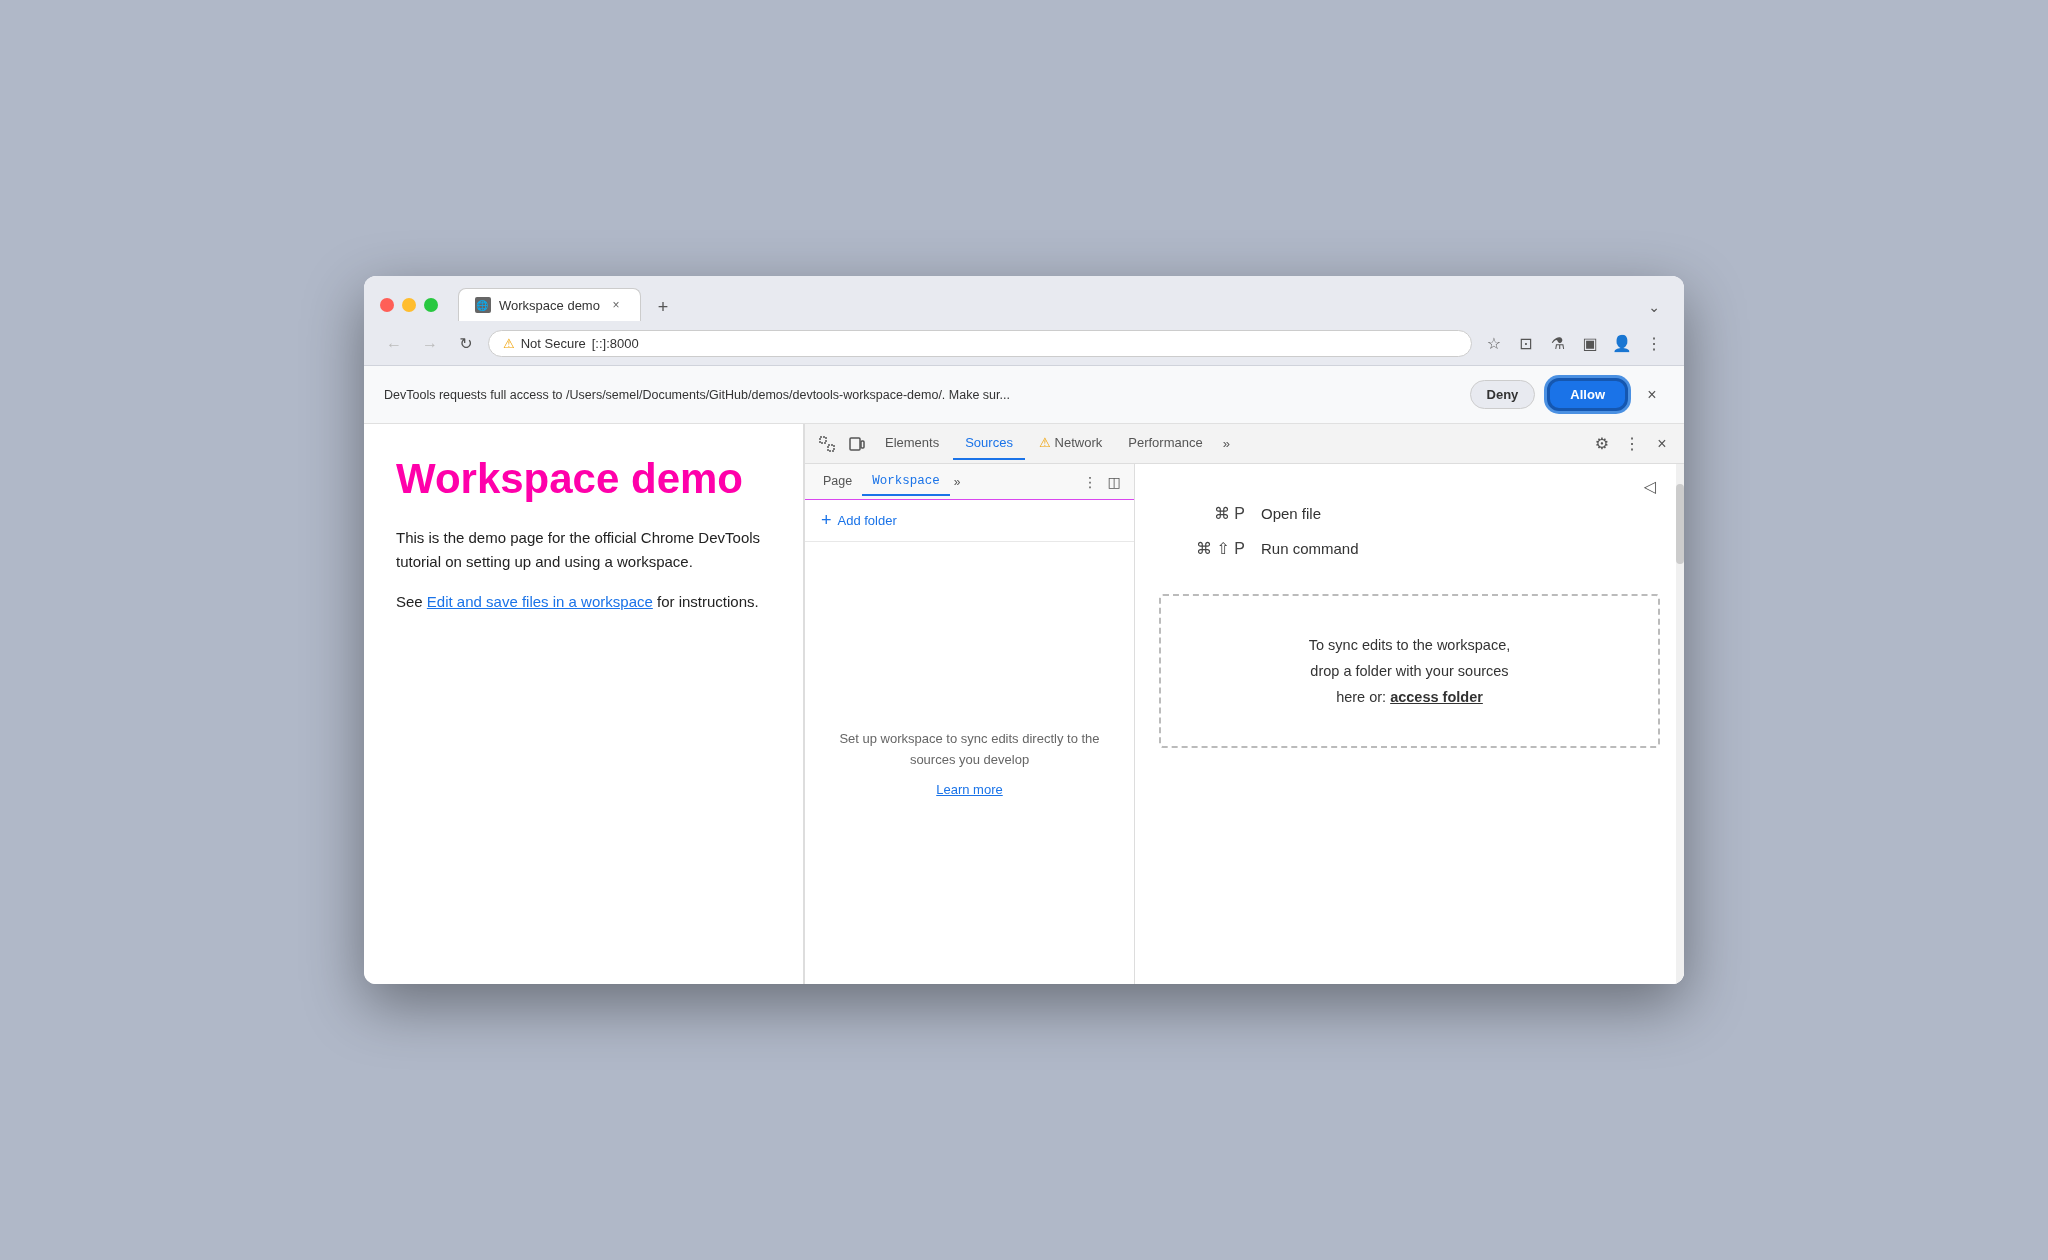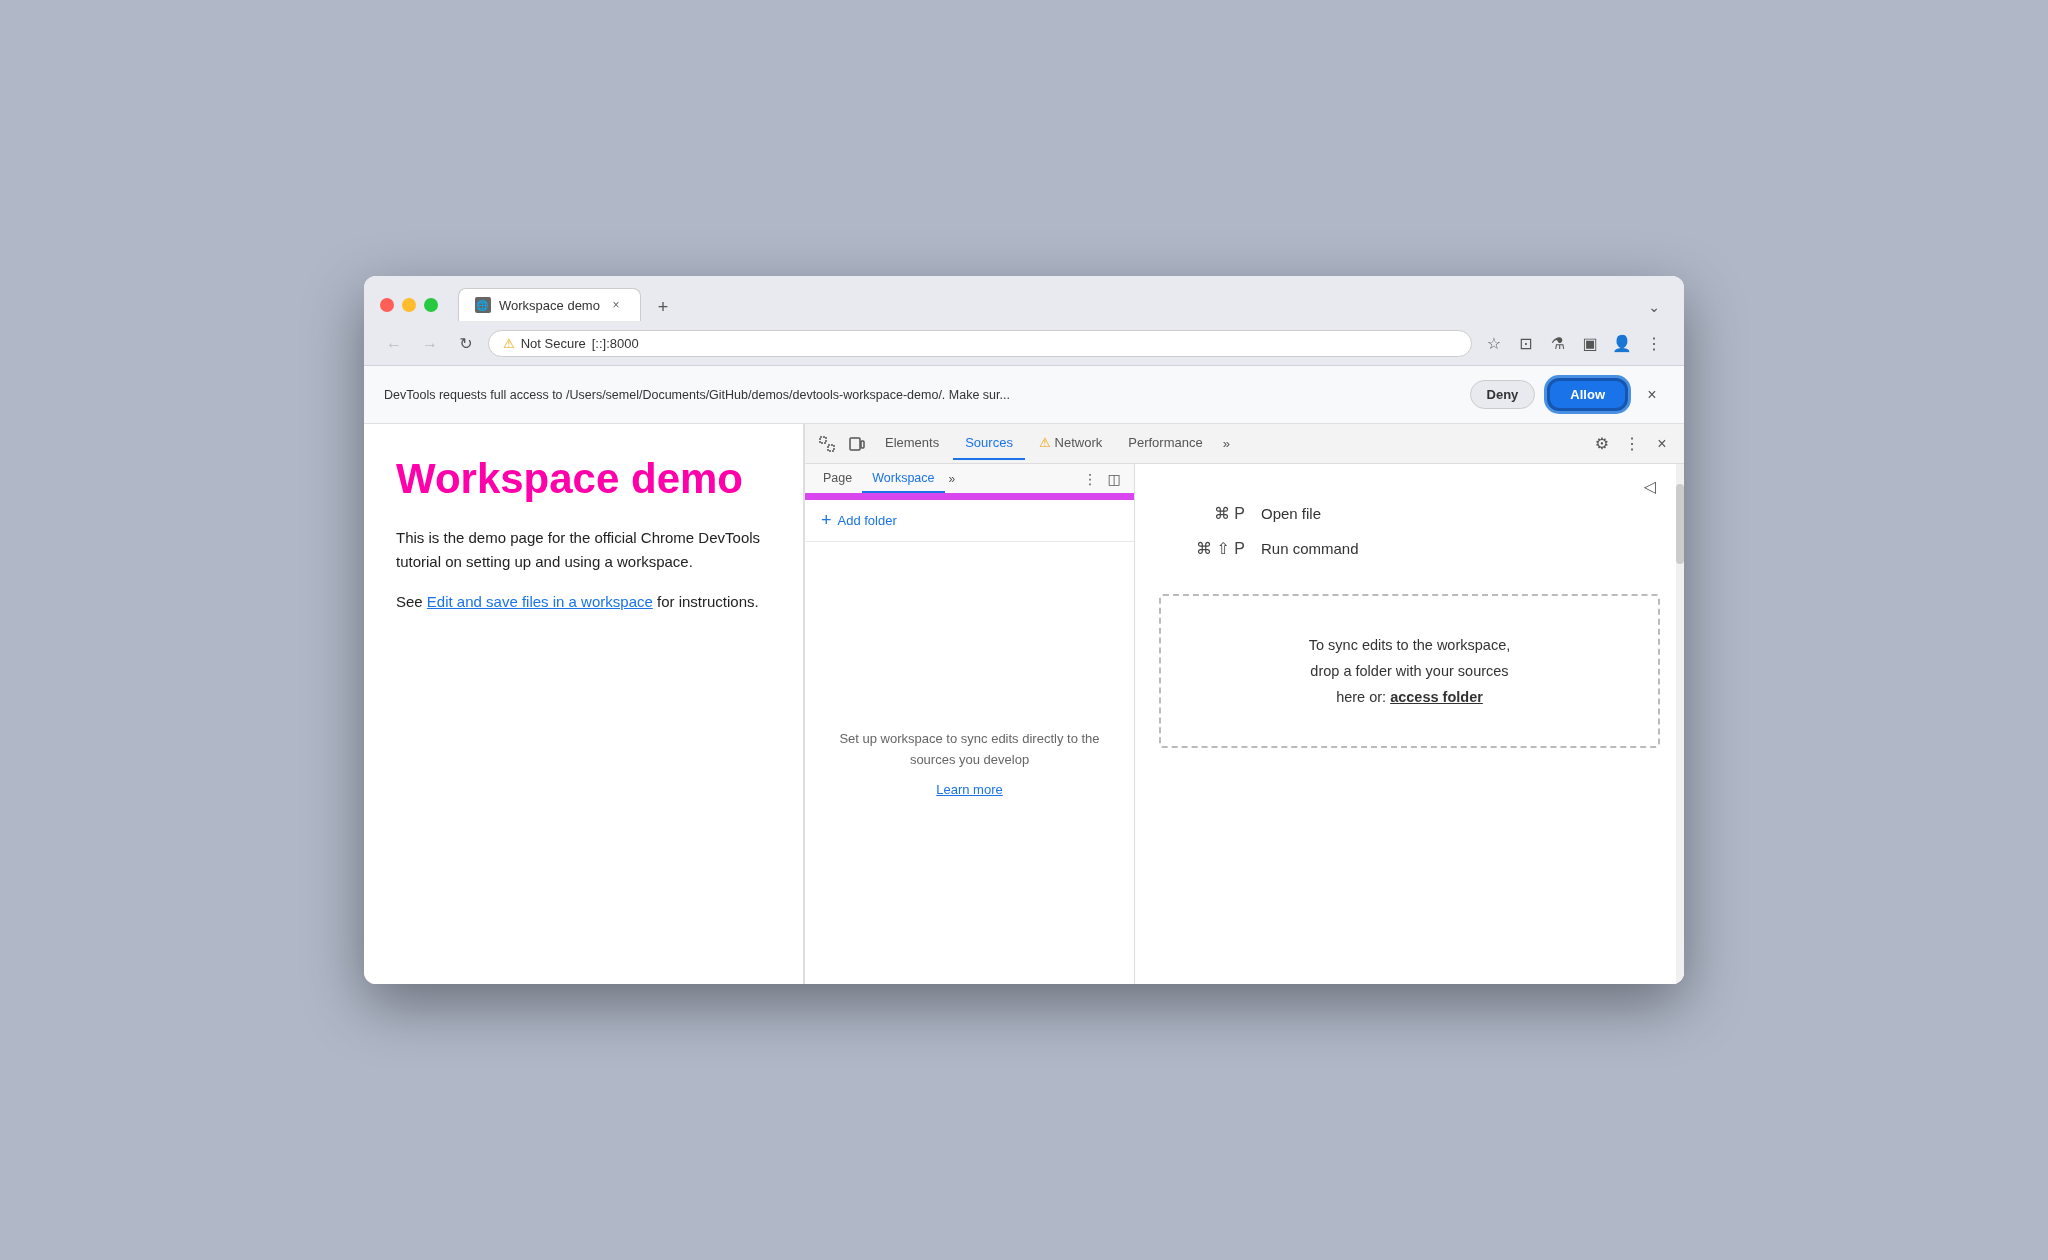--- a/index.html
+++ b/index.html
@@ -319,35 +319,36 @@
     
     .devtools-left {
       width: 330px;
       border-right: 1px solid #ddd;
       display: flex;
       flex-direction: column;
     }
     .devtools-subtabs {
       display: flex;
       align-items: center;
-      border-bottom: 7px solid #d946ef;
+      border-bottom: 1px solid #d946ef;
       padding: 0 8px;
       height: 36px;
       background: #f8f8f8;
     }
     .devtools-subtab {
       padding: 6px 10px;
       font-size: 12.5px;
       color: #555;
       cursor: pointer;
       border-bottom: 2px solid transparent;
     }
     .devtools-subtab.active {
       color: #1a73e8;
       border-bottom: 2px solid #1a73e8;
+      font-family: Liberation Mono, monospace;
     }
     .subtab-more {
       padding: 4px 4px;
       font-size: 12px;
       color: #555;
       cursor: pointer;
     }
     .subtab-spacer { flex: 1; }
     .subtab-menu {
       width: 24px;

